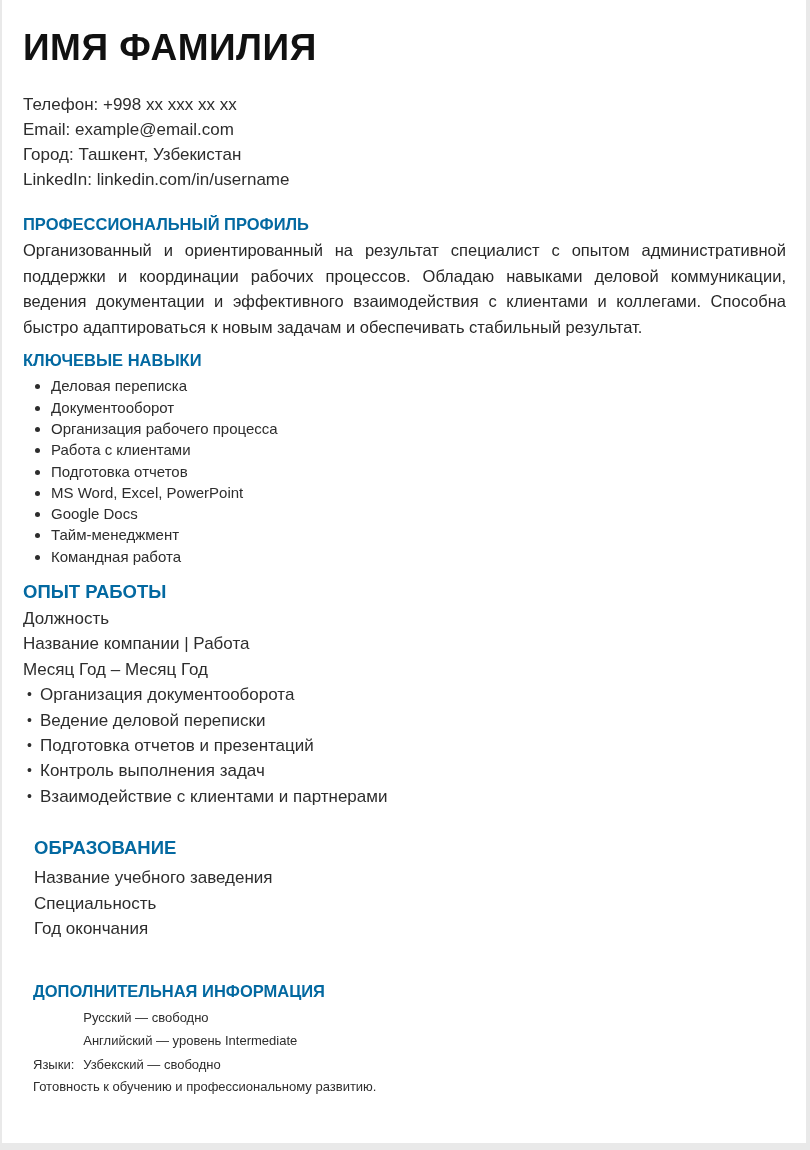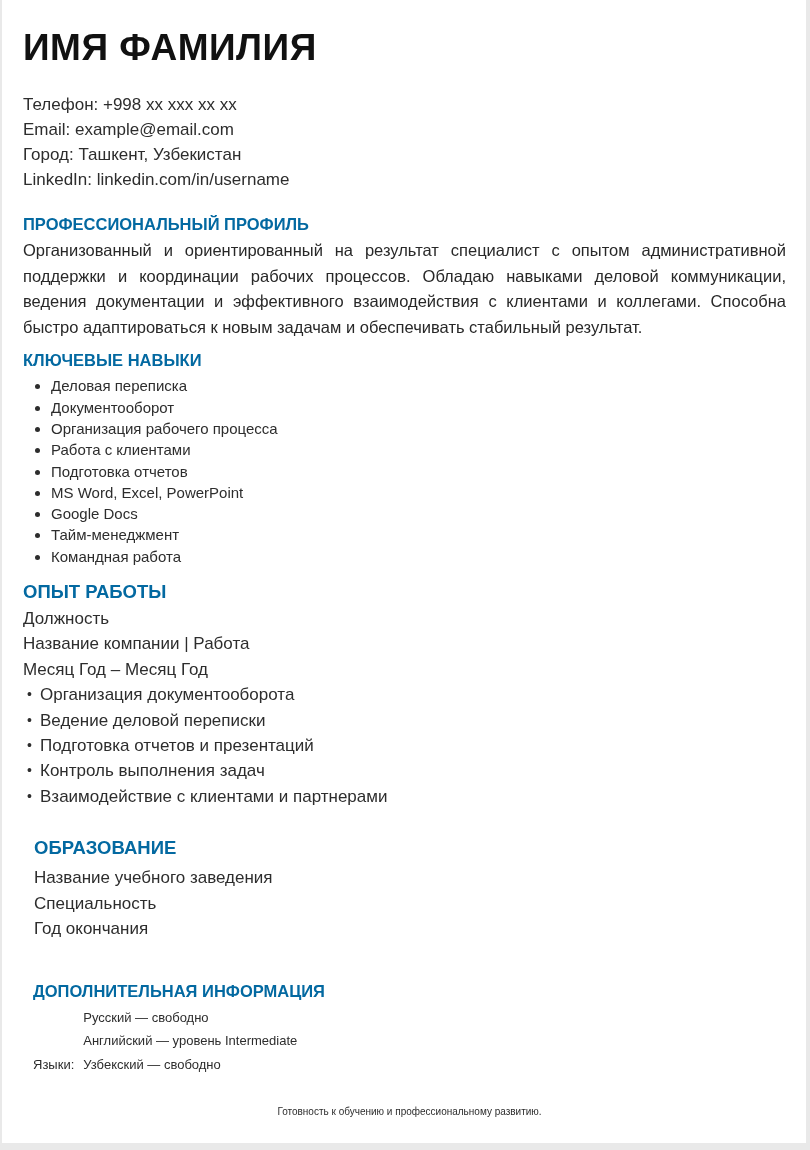--- a/index.html
+++ b/index.html
@@ -101,24 +101,22 @@
     display: flex;
     align-items: flex-end;
     font-size: 13px;
     line-height: 23.5px;
   }
   .lang-label {
     flex: 0 0 auto;
     margin-right: 9px;
   }
   .closing {
-    margin-top: 25px;
-    font-size: 10px;
+    font-size: 13px;
     line-height: 22px;
-    text-align: center;
   }
 </style>
 </head>
 <body>
 
 <div class="page">
   <div class="content">
 
     <h1>ИМЯ ФАМИЛИЯ</h1>
 

